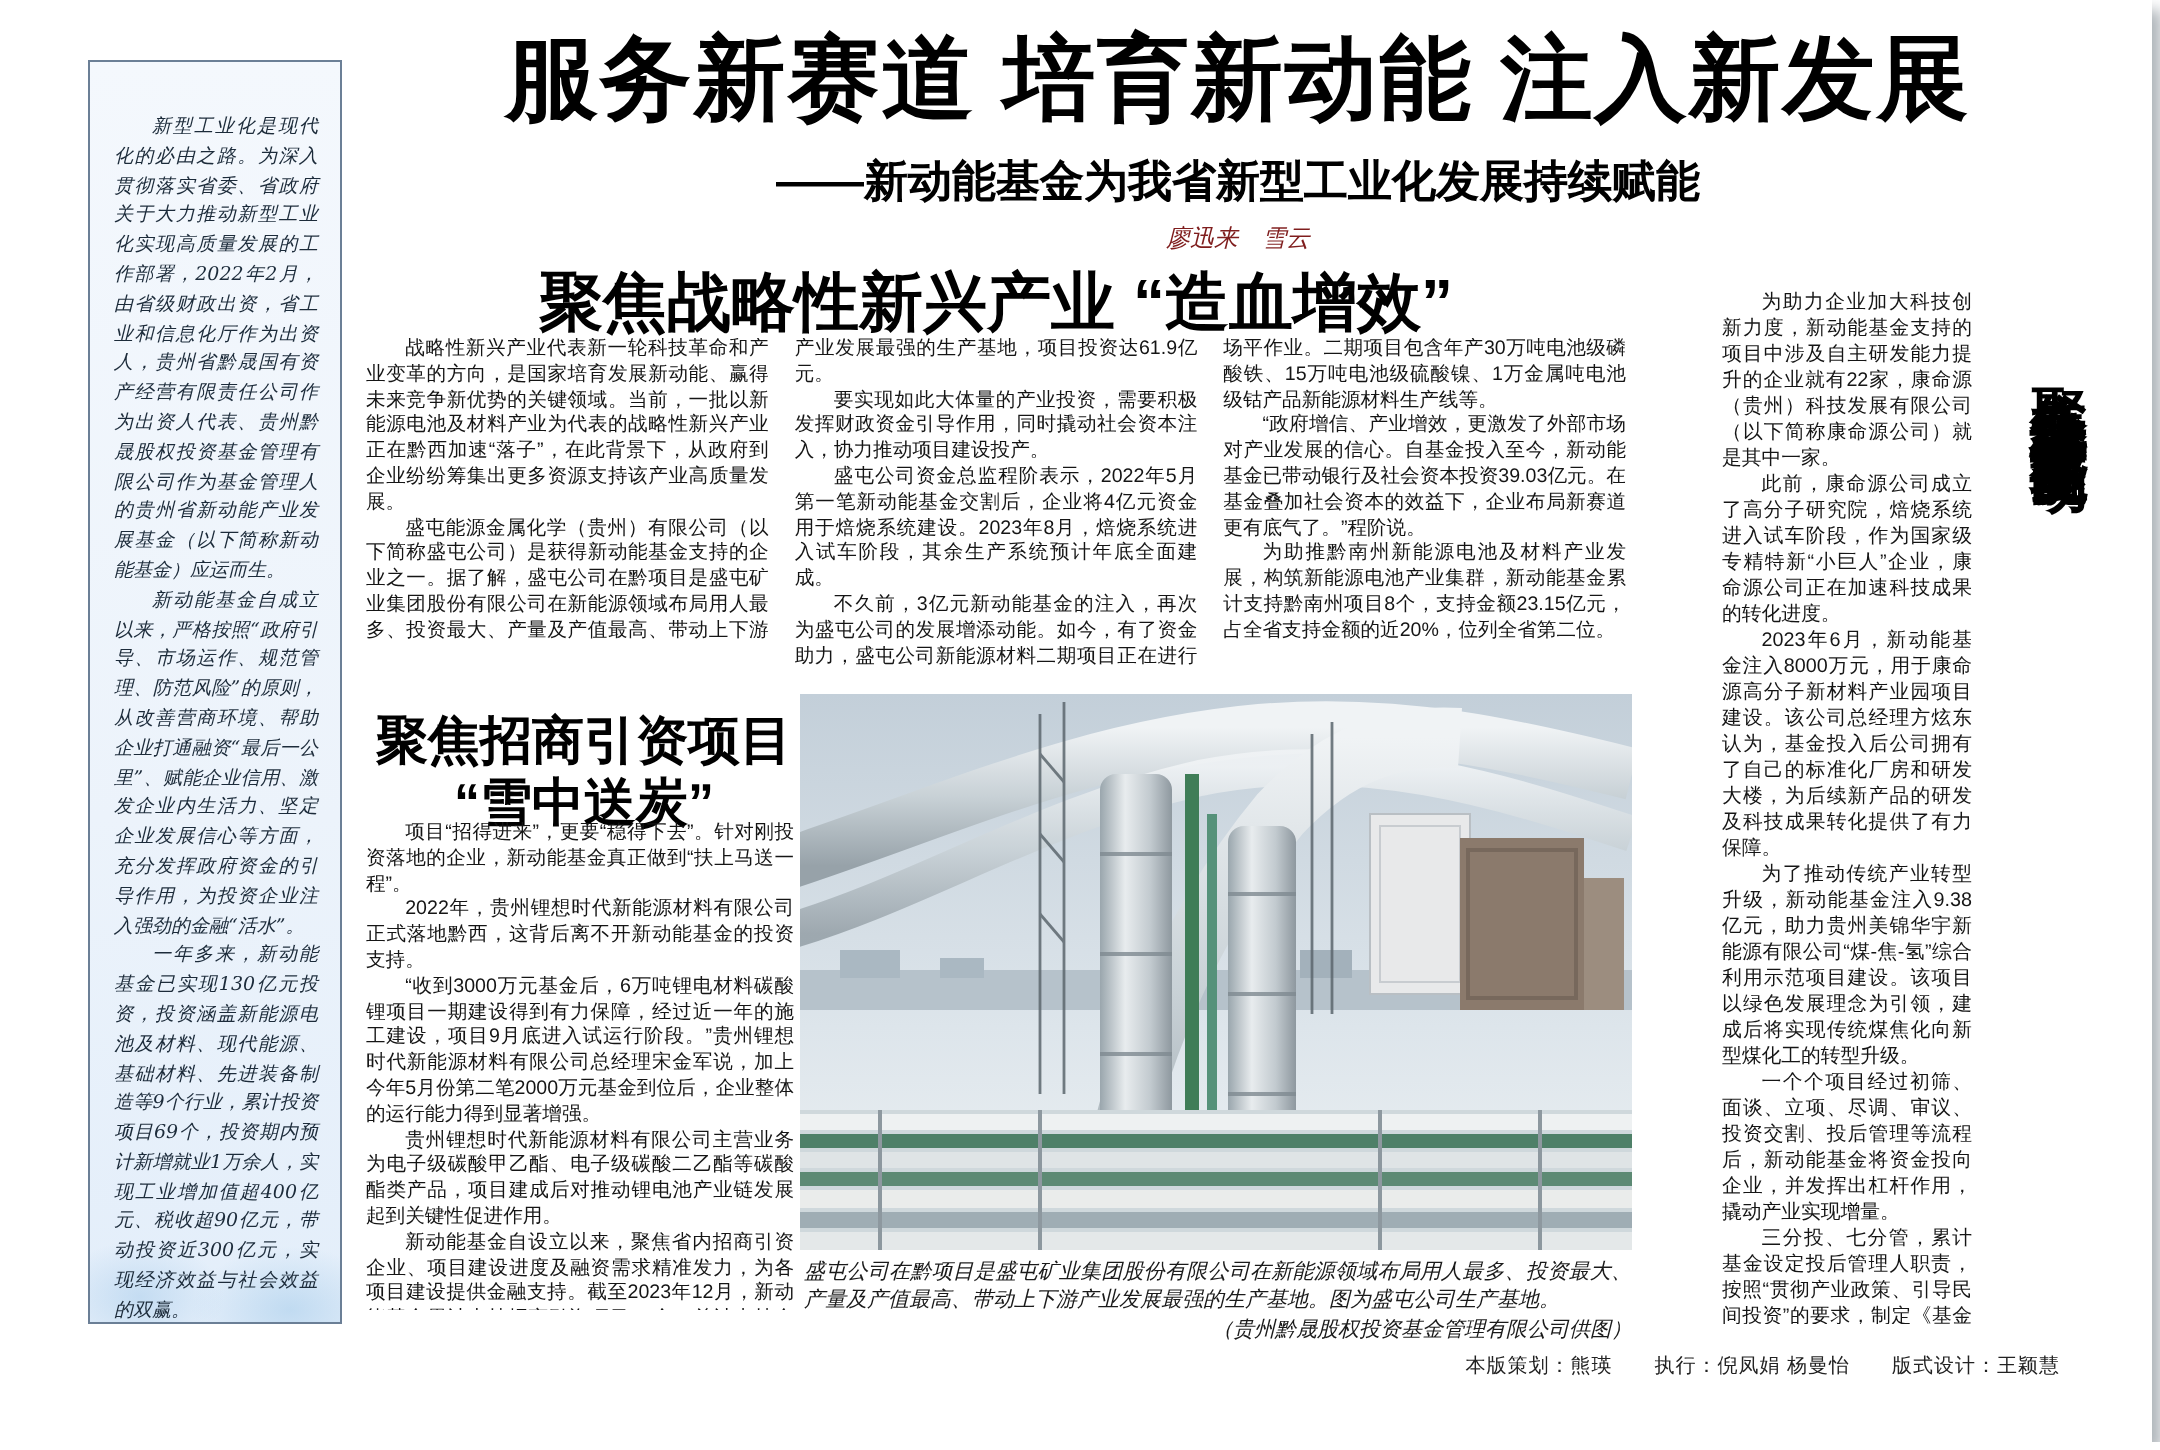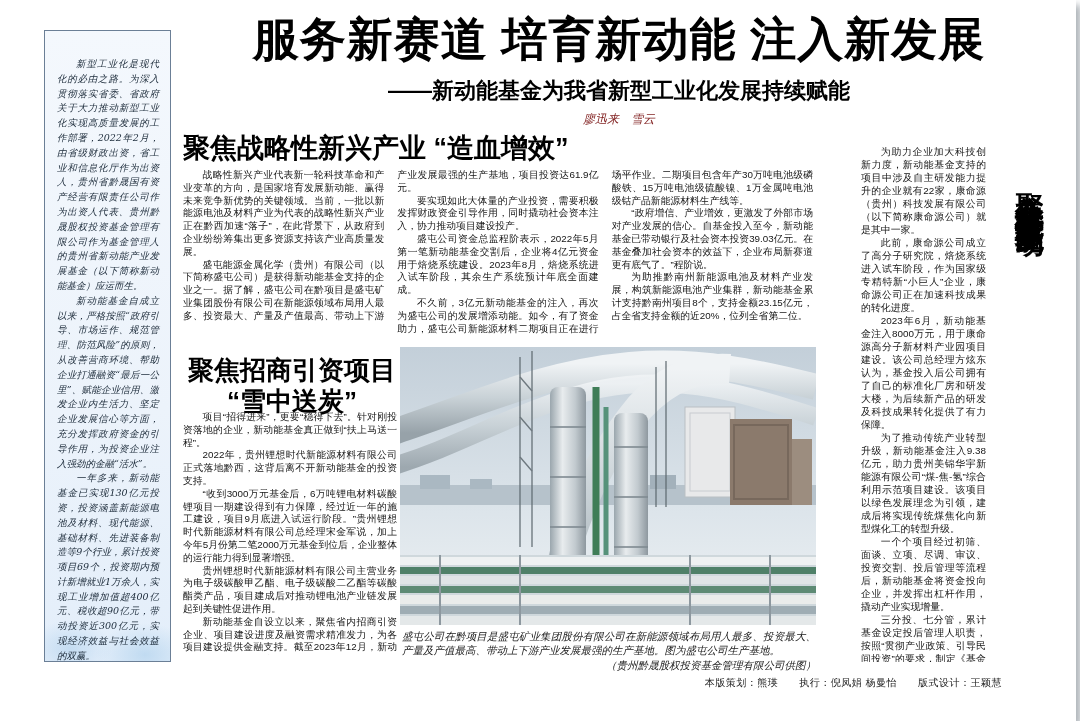--- a/index.html
+++ b/index.html
@@ -26,22 +26,22 @@
   
   .head-block{position:absolute;left:172px;top:12px;width:894px;text-align:center;}
   .headline{
     font-size:46px;font-weight:bold;letter-spacing:1px;line-height:1.15;
     color:#000;margin:1px;white-space:nowrap;
   }
   .subheadline{font-size:22px;font-weight:bold;color:#000;margin:10px 0 0 0;}
   .byline{font-family:"DejaVu Serif",serif;font-style:italic;font-size:12px;color:#7f1d1d;margin-top:5px;}
   
   .s1-head{
-    position:absolute;left:183px;top:130px;width:630px;text-align:left;
-    font-size:27px;font-weight:bold;color:#000;white-space:nowrap;
+    position:absolute;left:183px;top:130px;width:630px;text-align:center;
+    font-size:32px;font-weight:bold;color:#000;white-space:nowrap;
   }
   .s1-body{
     position:absolute;left:183px;top:169px;width:630px;height:177px;
     column-count:3;column-gap:13px;overflow:hidden;
   }
   .body-text p{margin:0;font-size:9.8px;line-height:12.8px;text-align:justify;text-indent:2em;color:#151515;}
   
   .s2-head{
     position:absolute;left:186px;top:355px;width:212px;text-align:center;
     font-size:26px;font-weight:bold;line-height:1.2;color:#000;
@@ -60,21 +60,21 @@
   .r-body p{font-size:9.9px;line-height:13px;margin-left:38px;}
   
   .v-title{
     position:absolute;left:994px;top:170px;height:480px;width:56px;
     writing-mode:vertical-rl;text-orientation:upright;
     font-size:29px;font-weight:bold;letter-spacing:3px;color:#000;
     font-family:"DejaVu Serif",serif;
   }
   
   .footer{
-    position:absolute;left:532px;top:676px;width:470px;text-align:right;
+    position:absolute;left:560px;top:676px;width:470px;text-align:right;
     font-size:10px;color:#222;letter-spacing:.5px;
   }
 </style>
 </head>
 <body>
 
 <div class="page">
 
   <div class="sidebar">
     <p>新型工业化是现代化的必由之路。为深入贯彻落实省委、省政府关于大力推动新型工业化实现高质量发展的工作部署，2022年2月，由省级财政出资，省工业和信息化厅作为出资人，贵州省黔晟国有资产经营有限责任公司作为出资人代表、贵州黔晟股权投资基金管理有限公司作为基金管理人的贵州省新动能产业发展基金（以下简称新动能基金）应运而生。</p>

